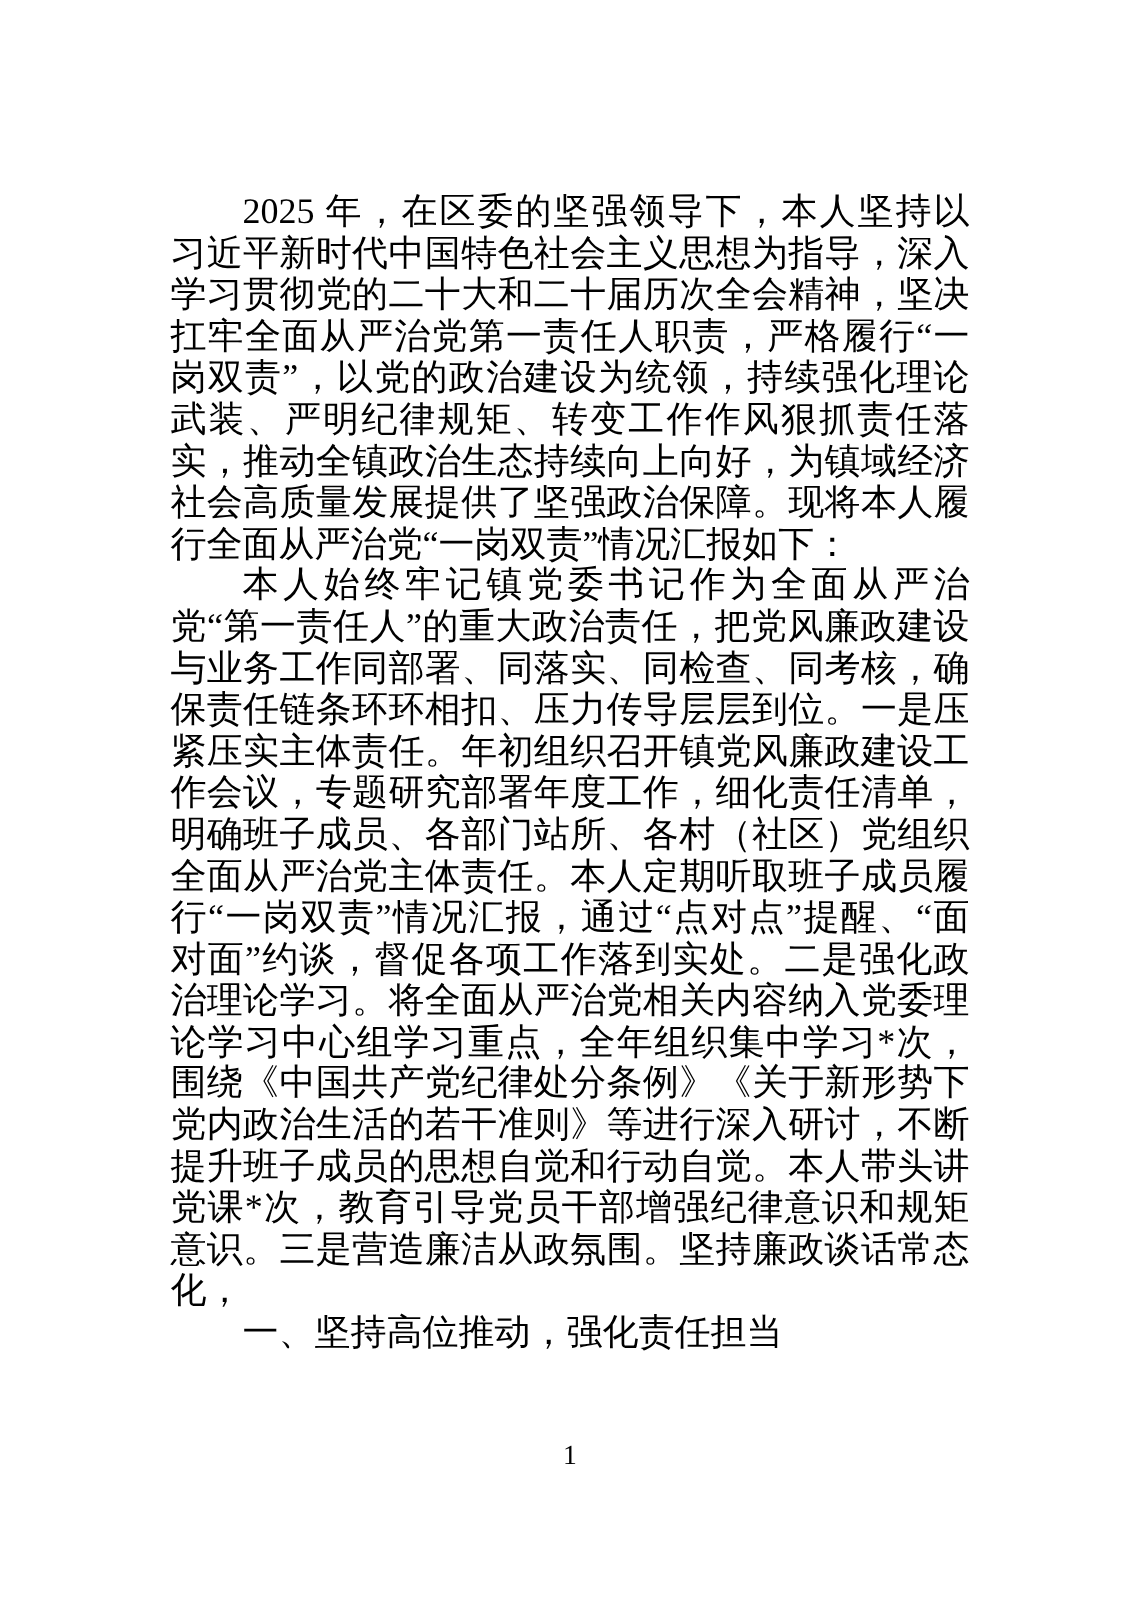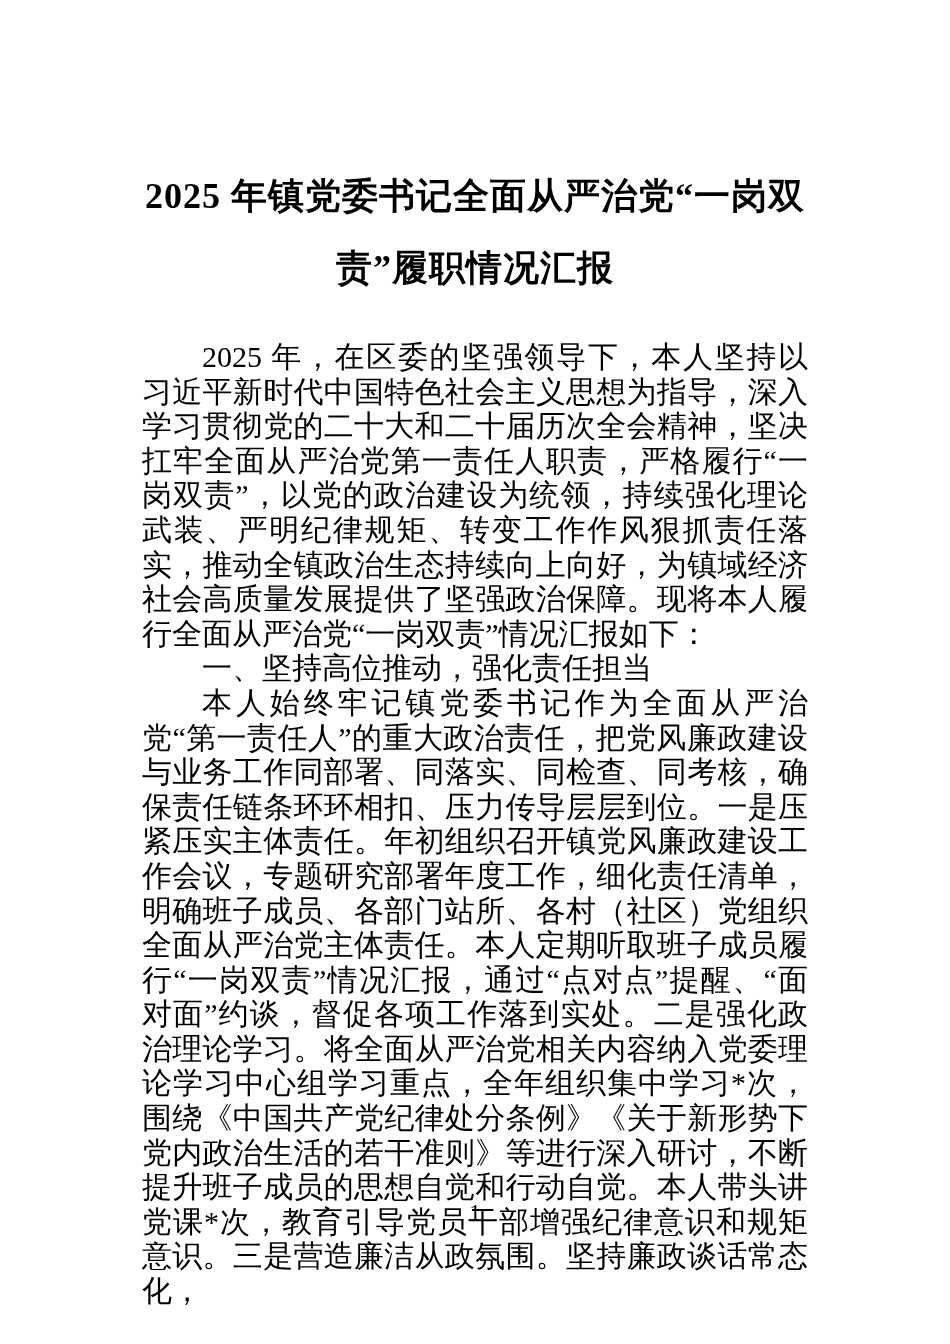--- a/index.html
+++ b/index.html
@@ -44,22 +44,21 @@
       width: 100%;
       text-align: center;
       font-size: 23px;
       color: #000000;
     }
   </style>
 </head>
 <body>
 
 <div class="page">
-  <h1 class="doc-title">2025 年镇党委书记全面从严治党“一岗双责”履职情况汇报</h1>
 
   <div class="doc-body">
     <p>2025 年，在区委的坚强领导下，本人坚持以习近平新时代中国特色社会主义思想为指导，深入学习贯彻党的二十大和二十届历次全会精神，坚决扛牢全面从严治党第一责任人职责，严格履行“一岗双责”，以党的政治建设为统领，持续强化理论武装、严明纪律规矩、转变工作作风狠抓责任落实，推动全镇政治生态持续向上向好，为镇域经济社会高质量发展提供了坚强政治保障。现将本人履行全面从严治党“一岗双责”情况汇报如下：</p>
+    <p>本人始终牢记镇党委书记作为全面从严治党“第一责任人”的重大政治责任，把党风廉政建设与业务工作同部署、同落实、同检查、同考核，确保责任链条环环相扣、压力传导层层到位。一是压紧压实主体责任。年初组织召开镇党风廉政建设工作会议，专题研究部署年度工作，细化责任清单，明确班子成员、各部门站所、各村（社区）党组织全面从严治党主体责任。本人定期听取班子成员履行“一岗双责”情况汇报，通过“点对点”提醒、“面对面”约谈，督促各项工作落到实处。二是强化政治理论学习。将全面从严治党相关内容纳入党委理论学习中心组学习重点，全年组织集中学习*次，围绕《中国共产党纪律处分条例》《关于新形势下党内政治生活的若干准则》等进行深入研讨，不断提升班子成员的思想自觉和行动自觉。本人带头讲党课*次，教育引导党员干部增强纪律意识和规矩意识。三是营造廉洁从政氛围。坚持廉政谈话常态化，</p>
     <p>一、坚持高位推动，强化责任担当</p>
-    <p>本人始终牢记镇党委书记作为全面从严治党“第一责任人”的重大政治责任，把党风廉政建设与业务工作同部署、同落实、同检查、同考核，确保责任链条环环相扣、压力传导层层到位。一是压紧压实主体责任。年初组织召开镇党风廉政建设工作会议，专题研究部署年度工作，细化责任清单，明确班子成员、各部门站所、各村（社区）党组织全面从严治党主体责任。本人定期听取班子成员履行“一岗双责”情况汇报，通过“点对点”提醒、“面对面”约谈，督促各项工作落到实处。二是强化政治理论学习。将全面从严治党相关内容纳入党委理论学习中心组学习重点，全年组织集中学习*次，围绕《中国共产党纪律处分条例》《关于新形势下党内政治生活的若干准则》等进行深入研讨，不断提升班子成员的思想自觉和行动自觉。本人带头讲党课*次，教育引导党员干部增强纪律意识和规矩意识。三是营造廉洁从政氛围。坚持廉政谈话常态化，</p>
   </div>
 
   <div class="page-number">1</div>
 </div>
 
 </body></html>

